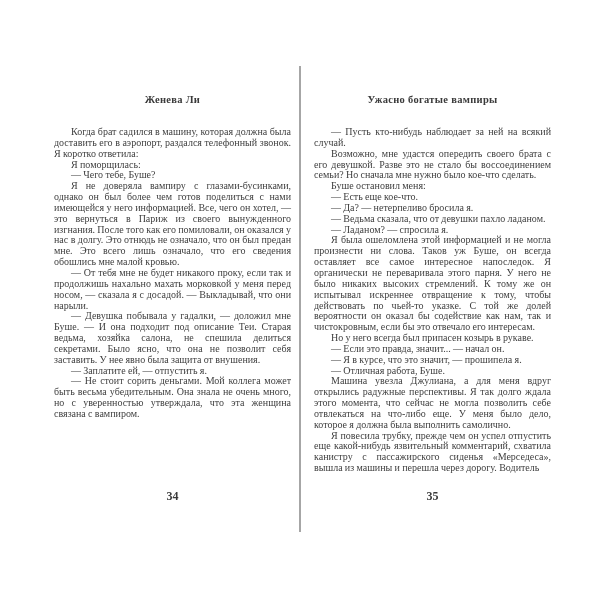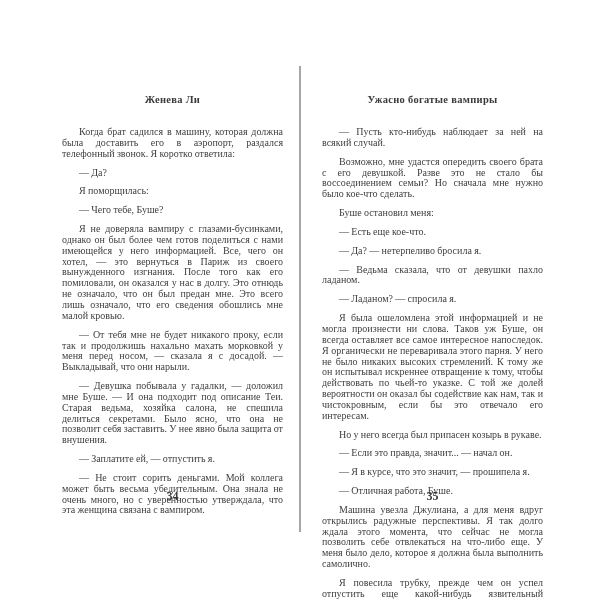--- a/index.html
+++ b/index.html
@@ -39,21 +39,21 @@
     margin-bottom: 21px;
   }
   .page-body {
     font-size: 10px;
     line-height: 10.85px;
     text-align: justify;
     color: #3e3e3e;
   }
   .page-body p.para {
     text-indent: 17px;
-    margin: 8px;
+    margin: 0;
     word-spacing: -0.2px;
   }
   .page-number {
     position: absolute;
     left: 0; right: 0;
     top: 395px;
     text-align: center;
     font-size: 12px;
     font-weight: 700;
     color: #3a3a3a;
@@ -61,21 +61,20 @@
 </style>
 </head>
 <body>
 
 <div class="spread">
 
   <div class="page page-left">
     <div class="running-header">Женева Ли</div>
     <div class="page-body">
         <p class="para">Когда брат садился в машину, которая должна была доставить его в аэропорт, раздался телефонный звонок. Я коротко ответила:</p>
-        <p class="para">— Да?</p>
         <p class="para">Я поморщилась:</p>
         <p class="para">— Чего тебе, Буше?</p>
         <p class="para">Я не доверяла вампиру с глазами-бусинками, однако он был более чем готов поделиться с нами имеющейся у него информацией. Все, чего он хотел, — это вернуться в Париж из своего вынужденного изгнания. После того как его помиловали, он оказался у нас в долгу. Это отнюдь не означало, что он был предан мне. Это всего лишь означало, что его сведения обошлись мне малой кровью.</p>
         <p class="para">— От тебя мне не будет никакого проку, если так и продолжишь нахально махать морковкой у меня перед носом, — сказала я с досадой. — Выкладывай, что они нарыли.</p>
         <p class="para">— Девушка побывала у гадалки, — доложил мне Буше. — И она подходит под описание Теи. Старая ведьма, хозяйка салона, не спешила делиться секретами. Было ясно, что она не позволит себя заставить. У нее явно была защита от внушения.</p>
         <p class="para">— Заплатите ей, — отпустить я.</p>
         <p class="para">— Не стоит сорить деньгами. Мой коллега может быть весьма убедительным. Она знала не очень много, но с уверенностью утверждала, что эта женщина связана с вампиром.</p>
       </div>
     <div class="page-number">34</div>
   </div>

